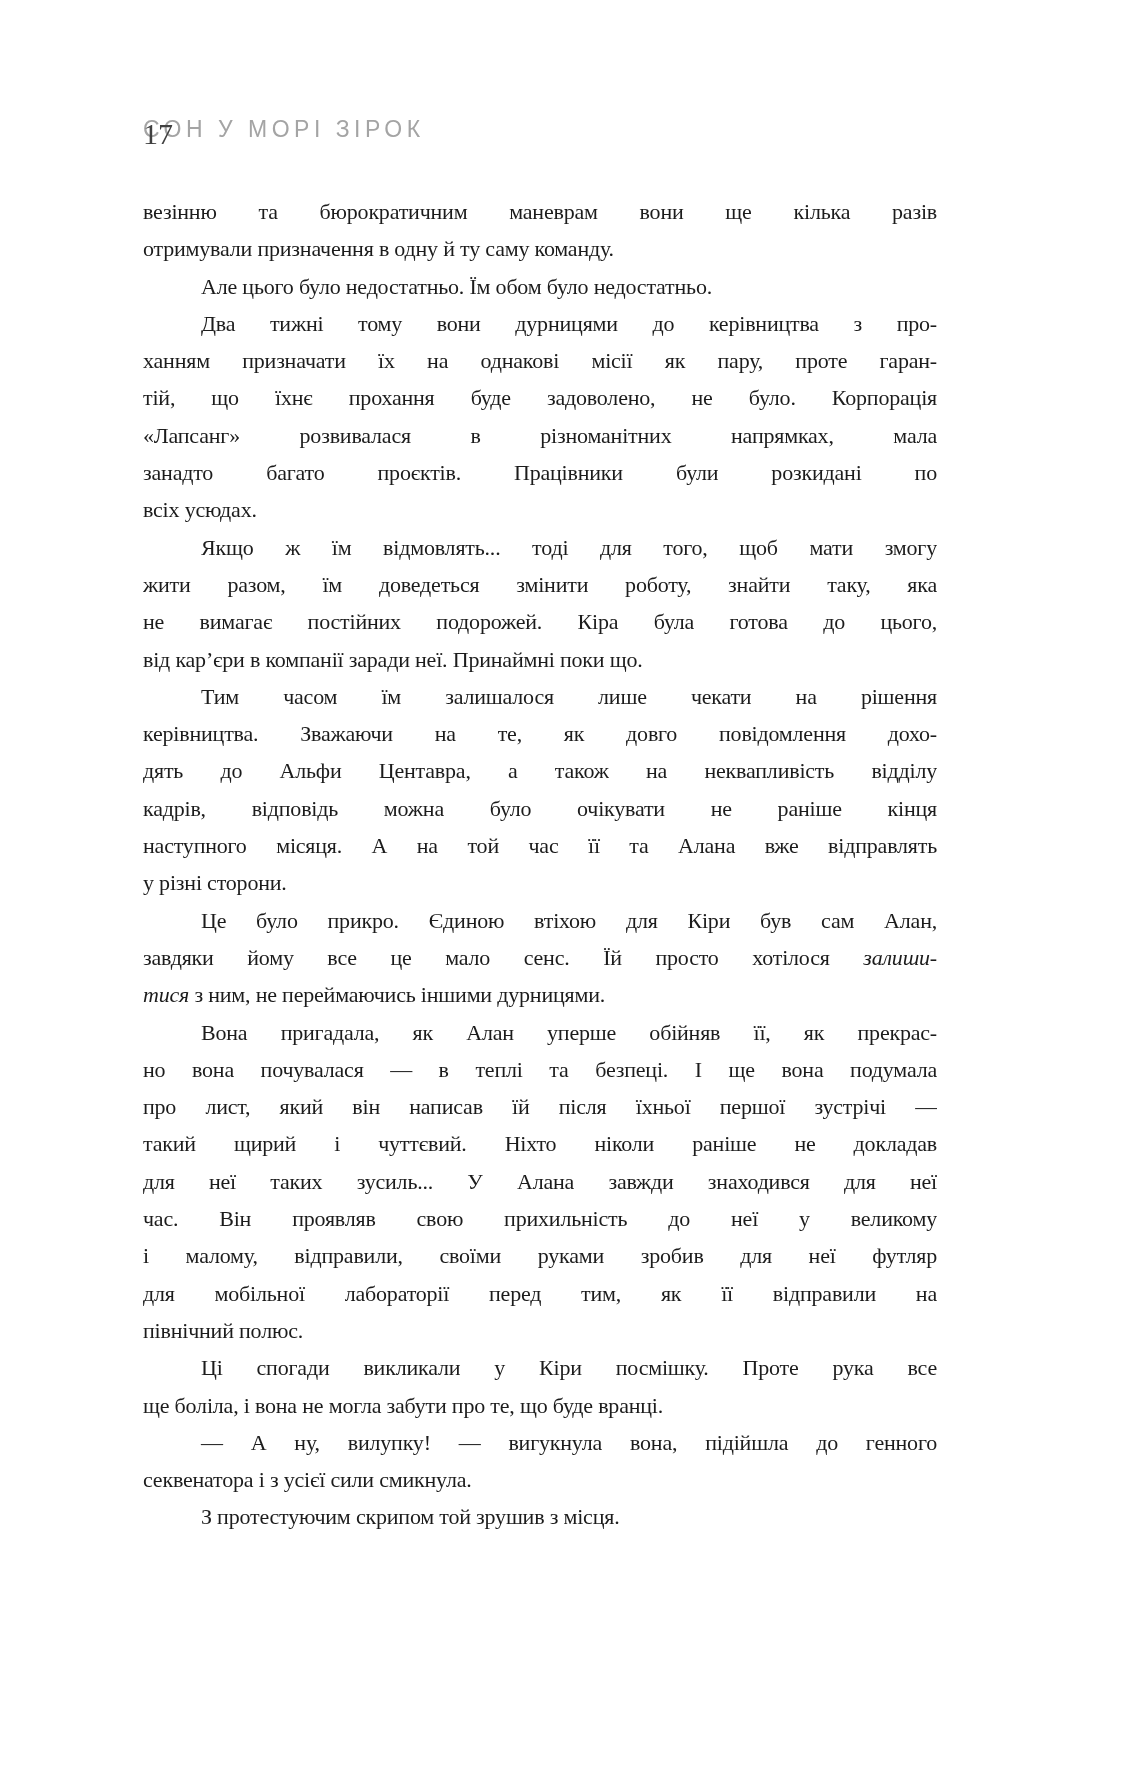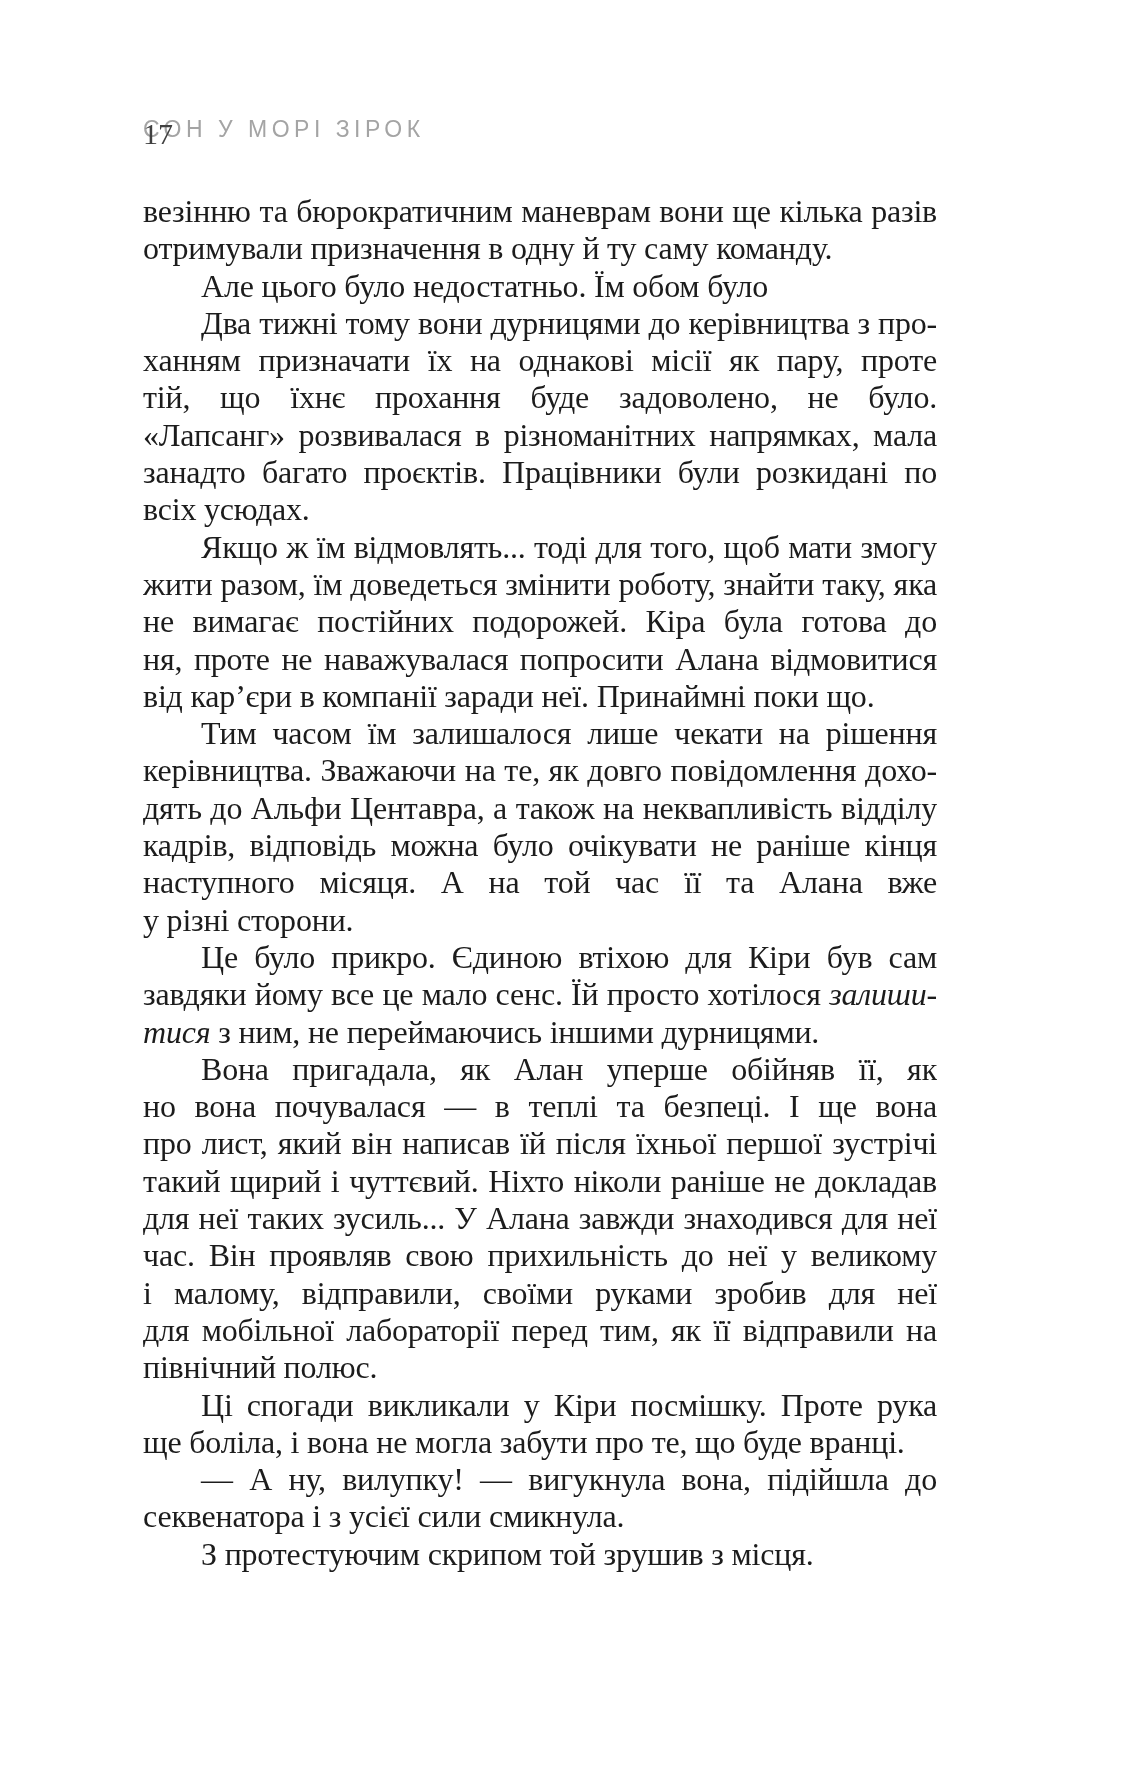--- a/index.html
+++ b/index.html
@@ -30,21 +30,21 @@
     width: 794px;
     font-size: 30px;
     color: #404040;
   }
   .text-block {
     position: absolute;
     left: 143px;
     top: 193px;
     width: 794px;
     color: #1c1c1c;
-    font-size: 32px;
+    font-size: 22px;
     line-height: 37.3px;
     letter-spacing: -0.2px;
     font-stretch: condensed;
   }
   .line {
     height: 37.3px;
     overflow: hidden;
     hyphens: none;
   }
   .line.just {
@@ -66,21 +66,20 @@
       <div class="line indent"><span>Але цього було недостатньо. Їм обом було недостатньо.</span></div>
       <div class="line just indent"><span>Два тижні тому вони дурницями до керівництва з про-</span></div>
       <div class="line just"><span>ханням призначати їх на однакові місії як пару, проте гаран-</span></div>
       <div class="line just"><span>тій, що їхнє прохання буде задоволено, не було. Корпорація</span></div>
       <div class="line just"><span>«Лапсанг» розвивалася в різноманітних напрямках, мала</span></div>
       <div class="line just"><span>занадто багато проєктів. Працівники були розкидані по</span></div>
       <div class="line"><span>всіх усюдах.</span></div>
       <div class="line just indent"><span>Якщо ж їм відмовлять... тоді для того, щоб мати змогу</span></div>
       <div class="line just"><span>жити разом, їм доведеться змінити роботу, знайти таку, яка</span></div>
       <div class="line just"><span>не вимагає постійних подорожей. Кіра була готова до цього,</span></div>
-      <div class="line just"><span>ня, проте не наважувалася попросити Алана відмовитися</span></div>
       <div class="line"><span>від кар’єри в компанії заради неї. Принаймні поки що.</span></div>
       <div class="line just indent"><span>Тим часом їм залишалося лише чекати на рішення</span></div>
       <div class="line just"><span>керівництва. Зважаючи на те, як довго повідомлення дохо-</span></div>
       <div class="line just"><span>дять до Альфи Центавра, а також на неквапливість відділу</span></div>
       <div class="line just"><span>кадрів, відповідь можна було очікувати не раніше кінця</span></div>
       <div class="line just"><span>наступного місяця. А на той час її та Алана вже відправлять</span></div>
       <div class="line"><span>у різні сторони.</span></div>
       <div class="line just indent"><span>Це було прикро. Єдиною втіхою для Кіри був сам Алан,</span></div>
       <div class="line just"><span>завдяки йому все це мало сенс. Їй просто хотілося </span><em>залиши-</em></div>
       <div class="line"><em>тися</em><span> з ним, не переймаючись іншими дурницями.</span></div>

